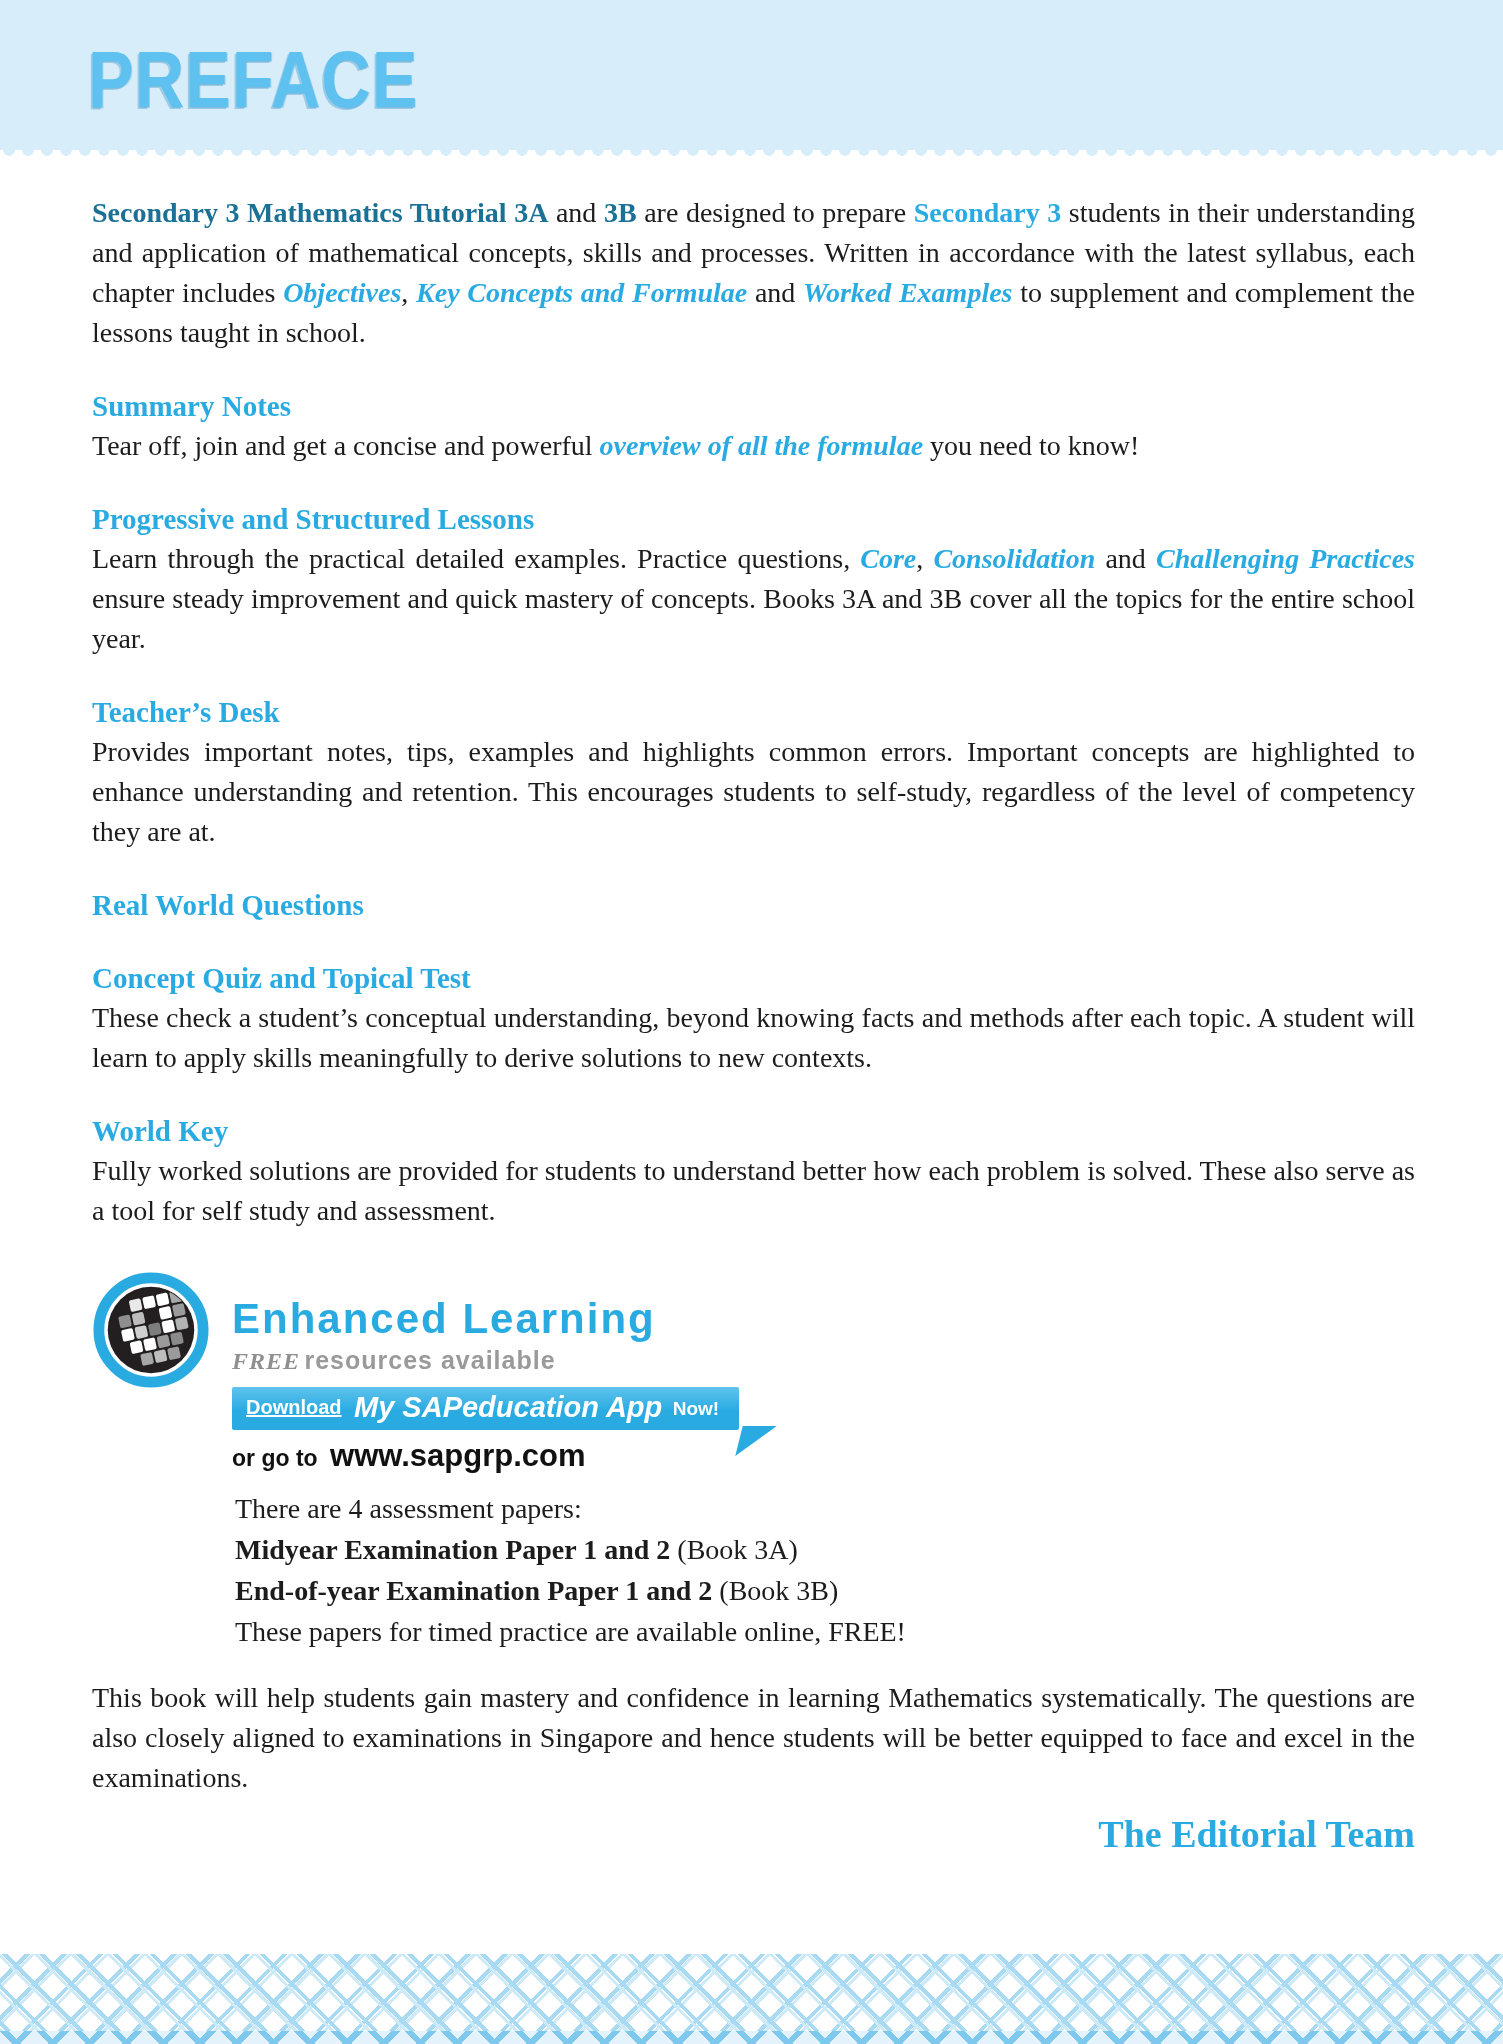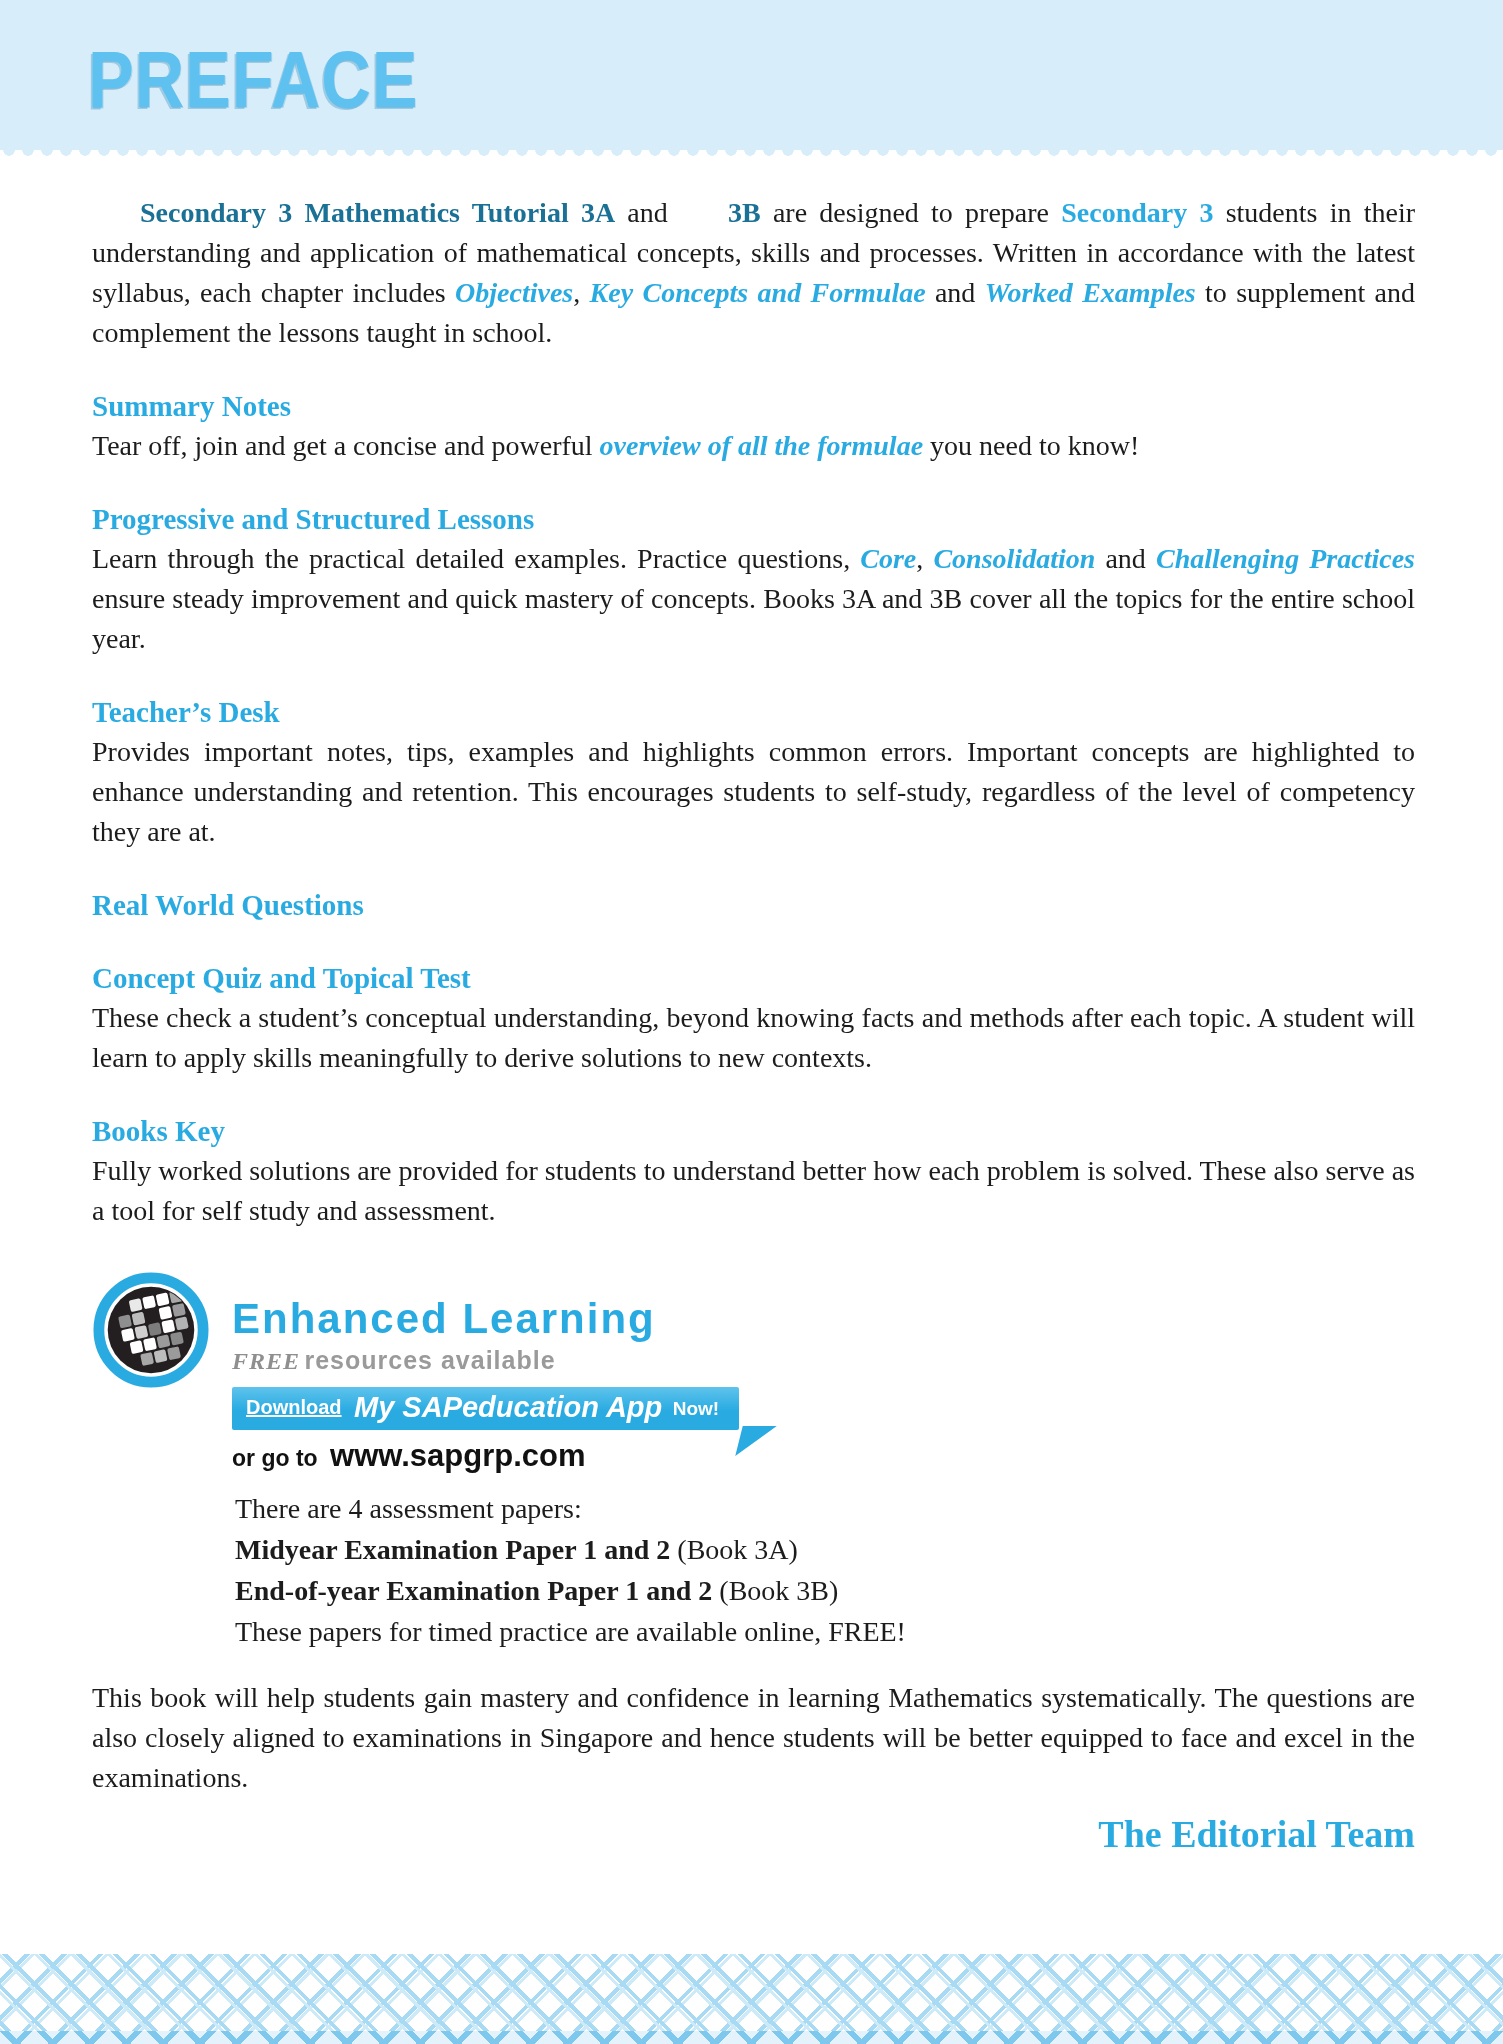--- a/index.html
+++ b/index.html
@@ -56,21 +56,21 @@
   .intro{margin-top:8px;}
   .section-heading{
     margin-top:33px;
     font-size:29px;
     line-height:40px;
     font-weight:bold;
     color:var(--accent);
   }
   
   .seg-b{font-weight:bold;}
-  .seg-tb{font-weight:bold;color:var(--teal);margin-left:48px;}
+  .seg-tb{font-weight:bold;color:var(--teal);}
   .seg-ab{font-weight:bold;color:var(--accent);}
   .seg-abi{font-weight:bold;font-style:italic;color:var(--accent);}
   
   .el-block{
     margin-top:38px;
     display:flex;
     align-items:flex-start;
   }
   .el-logo{width:118px;height:118px;flex:0 0 auto;margin-top:2px;}
   .el-right{margin-left:22px;font-family:"Liberation Sans", sans-serif;margin-top:28px;}
@@ -178,21 +178,21 @@
     <p class="body-text"><span>Learn through the practical detailed examples. Practice questions, </span><span class="seg-abi">Core</span><span>, </span><span class="seg-abi">Consolidation</span><span> and </span><span class="seg-abi">Challenging Practices</span><span> ensure steady improvement and quick mastery of concepts. Books 3A and 3B cover all the topics for the entire school year.</span></p>
 
     <h2 class="section-heading">Teacher’s Desk</h2>
     <p class="body-text"><span>Provides important notes, tips, examples and highlights common errors. Important concepts are highlighted to enhance understanding and retention. This encourages students to self-study, regardless of the level of competency they are at.</span></p>
 
     <h2 class="section-heading">Real World Questions</h2>
 
     <h2 class="section-heading">Concept Quiz and Topical Test</h2>
     <p class="body-text"><span>These check a student’s conceptual understanding, beyond knowing facts and methods after each topic. A student will learn to apply skills meaningfully to derive solutions to new contexts.</span></p>
 
-    <h2 class="section-heading">Books Key</h2>
+    <h2 class="section-heading">World Key</h2>
     <p class="body-text"><span>Fully worked solutions are provided for students to understand better how each problem is solved. These also serve as a tool for self study and assessment.</span></p>
 
     <div class="el-block">
       <svg class="el-logo" viewBox="0 0 120 120">
         <circle cx="60" cy="60" r="53" fill="#ffffff" stroke="#29abe2" stroke-width="11"></circle>
         <circle cx="60" cy="60" r="44" fill="#231f20"></circle>
         <clipPath id="logoclip">
             <circle cx="60" cy="60" r="43"></circle>
           </clipPath>
         <g clip-path="url(#logoclip)" transform="rotate(-12 60 60)">

